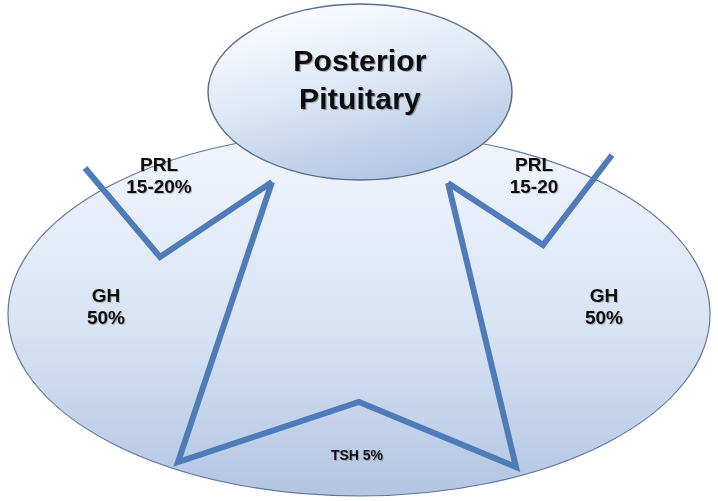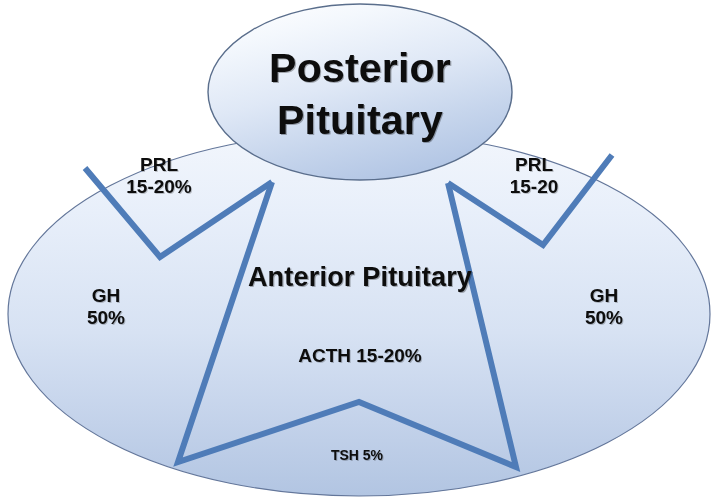--- a/index.html
+++ b/index.html
@@ -35,21 +35,21 @@
     pointer-events: none;
   }
   .label-title {
     font-weight: bold;
     letter-spacing: 0.2px;
   }
   #label-posterior {
     left: 209px;
     top: 42px;
     width: 302px;
-    font-size: 41px;
+    font-size: 30px;
     font-weight: bold;
     line-height: 1.28;
     text-shadow: 1.2px 1.2px 0 rgba(0,0,0,0.30);
   }
   #label-anterior {
     left: 209px;
     top: 262px;
     width: 302px;
     font-size: 27px;
     font-weight: bold;
@@ -134,31 +134,29 @@
     <polyline points="612,155 543,245 448,183" fill="none" stroke="#4F7CB8" stroke-width="6" stroke-linejoin="miter" stroke-linecap="butt"></polyline>
 
     <polyline points="272,182 178,462 359,402 516,467 448,183" fill="none" stroke="#4F7CB8" stroke-width="6" stroke-linejoin="miter" stroke-linecap="butt"></polyline>
 
     <ellipse cx="360" cy="92" rx="152" ry="88" fill="url(#gradPosterior)" stroke="#5A6E8C" stroke-width="1.4"></ellipse>
   </svg>
 
   <div class="label label-title" id="label-posterior">Posterior
 Pituitary</div>
 
-  <div class="label label-title" id="label-anterior">Anterior Pituitary</div>
 
   <div class="label" id="label-prl-left">PRL
 15-20%</div>
 
   <div class="label" id="label-prl-right">PRL
 15-20</div>
 
   <div class="label" id="label-gh-left">GH
 50%</div>
 
   <div class="label" id="label-gh-right">GH
 50%</div>
 
-  <div class="label" id="label-acth">ACTH 15-20%</div>
 
   <div class="label" id="label-tsh">TSH 5%</div>
 
 </div>
 
 </body></html>

